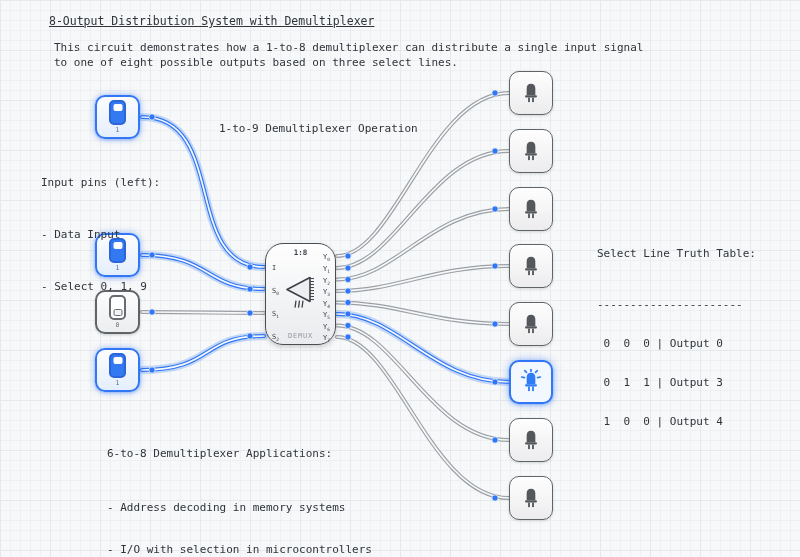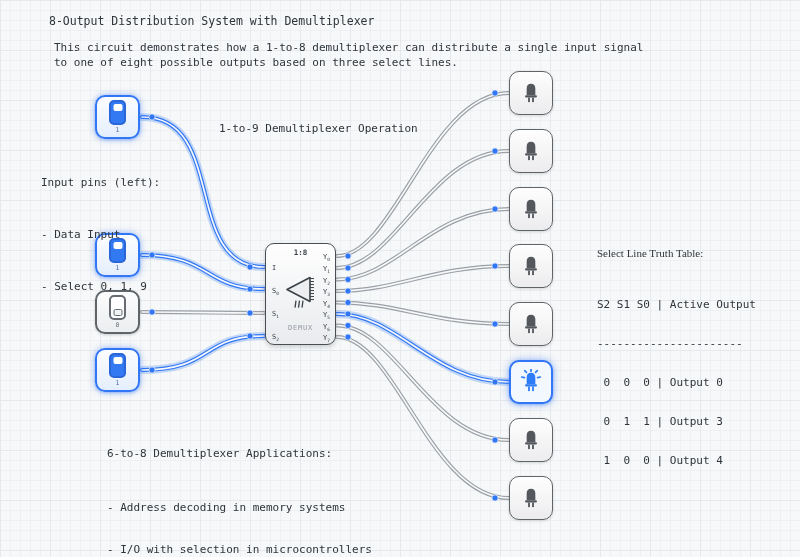--- a/index.html
+++ b/index.html
@@ -8,25 +8,25 @@
     position:relative;width:800px;height:557px;overflow:hidden;
     background-color:#f7f8f9;
     background-image:
       linear-gradient(#e6e9ec 1px, transparent 1px),
       linear-gradient(90deg,#e6e9ec 1px, transparent 1px),
       linear-gradient(#eef0f2 1px, transparent 1px),
       linear-gradient(90deg,#eef0f2 1px, transparent 1px);
     background-size:50px 50px,50px 50px,10px 10px,10px 10px;
   }
   .txt{position:absolute;color:#2e343a;font-size:11px;line-height:13px;white-space:pre;z-index:3;}
-  .title{font-size:11.5px;}
+  .title{font-size:11.5px;text-decoration:underline;}
   .note-item{margin-top:13px;}
   .app-item{line-height:16px;}
   .app-title{margin-bottom:14px;}
-  .tt-title{margin-bottom:12px;font-family:Liberation Serif, serif;}
+  .tt-title{margin-bottom:12px;}
   .tt-body{white-space:pre;line-height:13.1px;}
 
   
   #wires{position:absolute;left:0;top:0;z-index:1;}
   .wire path{fill:none;stroke-linecap:round;}
   .wire .glow{stroke:rgba(66,133,244,.28);stroke-width:8;}
   .wire .core{stroke-width:4;}
   .wire.on .core{stroke:#3076f5;}
   .wire.off .core{stroke:#9aa0a6;}
   .wire .gap{stroke:#f7f8f9;stroke-width:1.7;}
@@ -51,25 +51,25 @@
 
   .led{width:44px;height:44px;border-radius:10px;}
   .led.off{border:1.6px solid #5f6469;background:linear-gradient(180deg,#fefefe,#ececee);
     box-shadow:0 1px 3px rgba(0,0,0,.15);color:#54585d;}
   .led.on{border:2px solid #3076f5;background:#f3f8ff;color:#2f7df6;
     box-shadow:0 0 9px rgba(48,118,245,.5),0 1px 3px rgba(48,118,245,.35);}
   .led svg{display:block;}
   .led .rays{display:none;}
   .led.on .rays{display:block;}
 
-  #demux{left:265px;top:243px;width:71px;height:102px;border:1.6px solid #494e54;border-radius:9px;
+  #demux{left:265px;top:243px;width:71px;height:102px;border:1.6px solid #494e54;border-radius:18px;
     background:linear-gradient(180deg,#fefefe,#e9ebee);box-shadow:0 2px 5px rgba(0,0,0,.18);}
   .blk-label{position:absolute;left:0;width:100%;text-align:center;color:#394149;}
   #ratio{top:4px;font-size:7.5px;font-weight:bold;}
-  #demux-name{bottom:12px;font-size:7px;color:#959ba2;letter-spacing:.8px;}
+  #demux-name{bottom:4px;font-size:7px;color:#959ba2;letter-spacing:.8px;}
   .pin-label{position:absolute;font-size:7px;line-height:8px;height:8px;color:#394149;}
   .pin-label sub{font-size:4.5px;}
   .pin-label.left{left:6px;}
   .pin-label.right{right:5px;}
   #dmx-sym{position:absolute;left:50%;top:50%;transform:translate(-50%,-54%);}
 </style>
 </head>
 <body>
 
 <div id="canvas">
@@ -169,21 +169,20 @@
     <div class="app-title">6-to-8 Demultiplexer Applications:</div>
     <div class="app-item">- Address decoding in memory systems</div>
     <div class="app-item">- I/O with selection in microcontrollers</div>
     
     
     
   </div>
 
   <div class="txt" style="left:597px;top:221px">
     <div class="tt-title">Select Line Truth Table:</div>
-    <div class="tt-body">S2 S1 S0 | Active Output</div>
     <div class="tt-body">----------------------</div>
     <div class="tt-body"> 0  0  0 | Output 0</div>
     <div class="tt-body"> 0  1  1 | Output 3</div>
     <div class="tt-body"> 1  0  0 | Output 4</div>
     
     
     
   </div>
 
   <div class="comp switch on" style="left:95px;top:95px">

